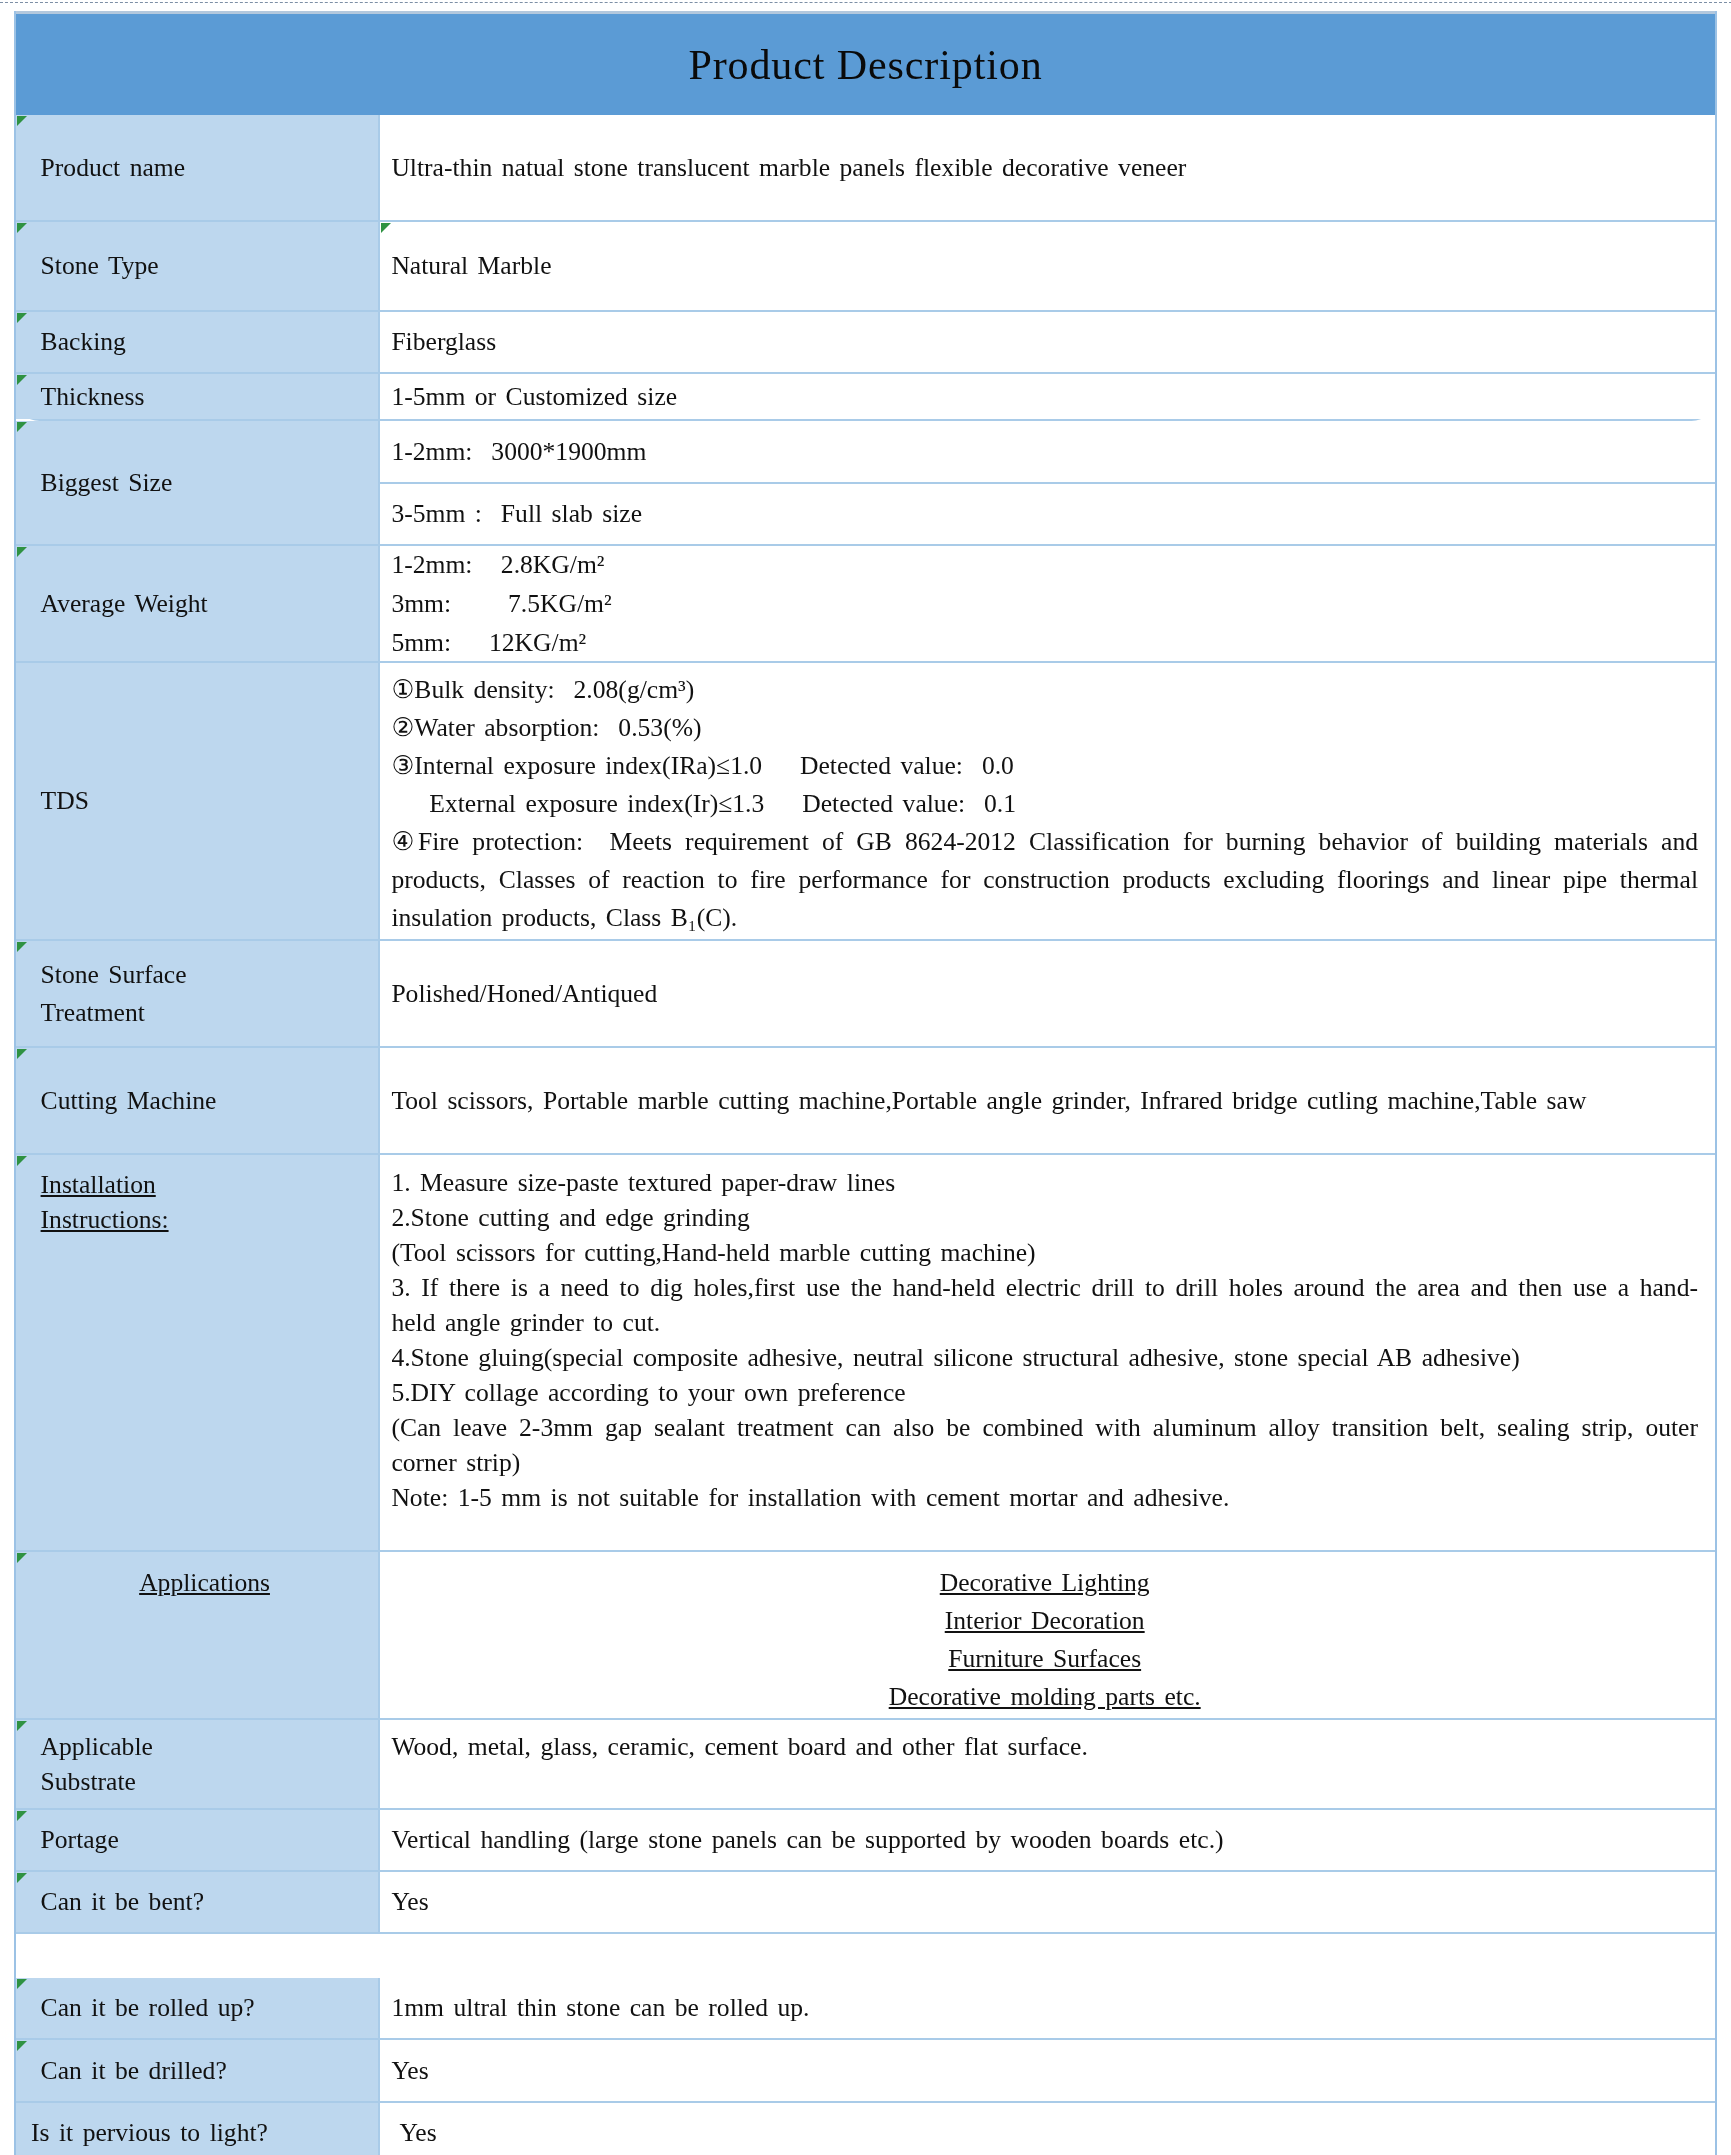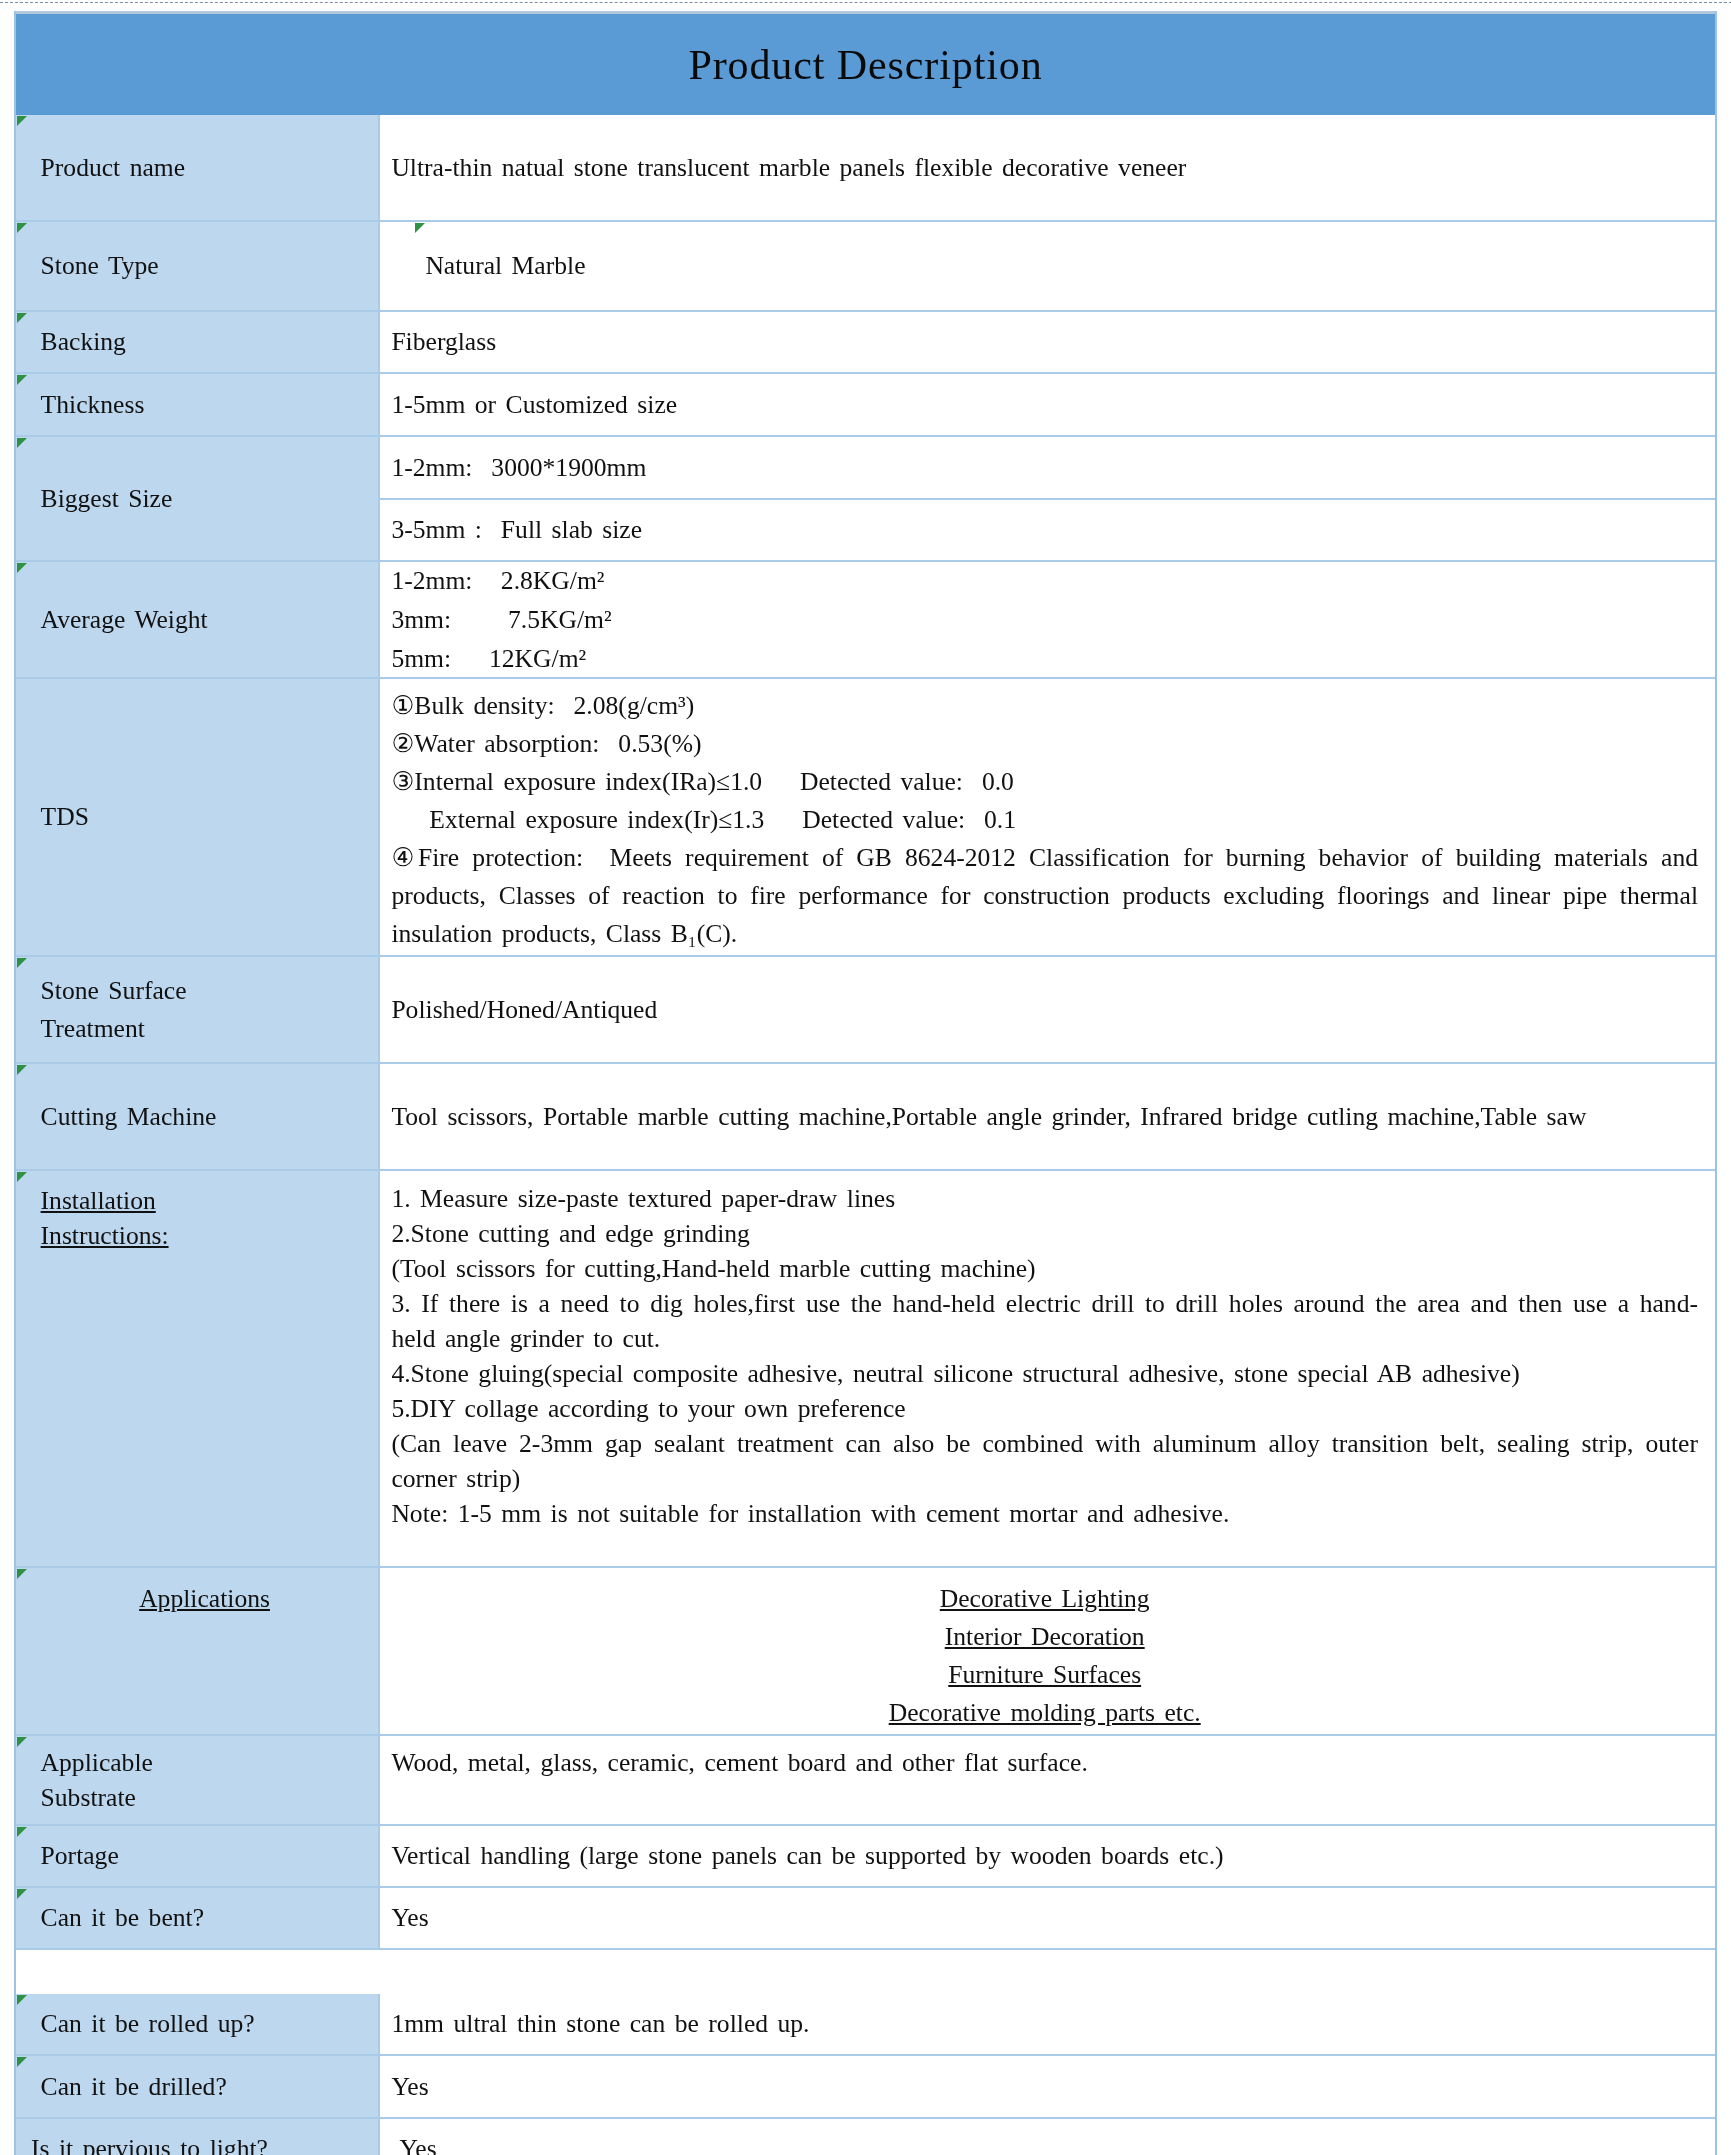--- a/index.html
+++ b/index.html
@@ -66,23 +66,23 @@
     border-top:10.4px solid #2f9242;
     border-right:10.4px solid transparent;
   }
   .tri2{
     position:absolute;left:0.9px;top:0.9px;width:0;height:0;
     border-top:10.4px solid #2f9242;
     border-right:10.4px solid transparent;
   }
   
   .r-product{height:107px;}
-  .r-stonetype{height:90px;gap:34px;}
+  .r-stonetype{height:90px;}
   .r-backing{height:62px;}
-  .r-thickness{height:63px;}
+  .r-thickness{height:47px;border-radius:28px;}
   .r-biggest{height:125px;}
   .r-weight{height:117px;}
   .r-tds{height:278px;}
   .r-surface{height:107px;}
   .r-cutting{height:107px;}
   .r-install{height:397px;}
   .r-apps{height:168px;text-align:center;}
   .r-substrate{height:90px;}
   .r-portage{height:62px;}
   .r-bent{height:62px;}

